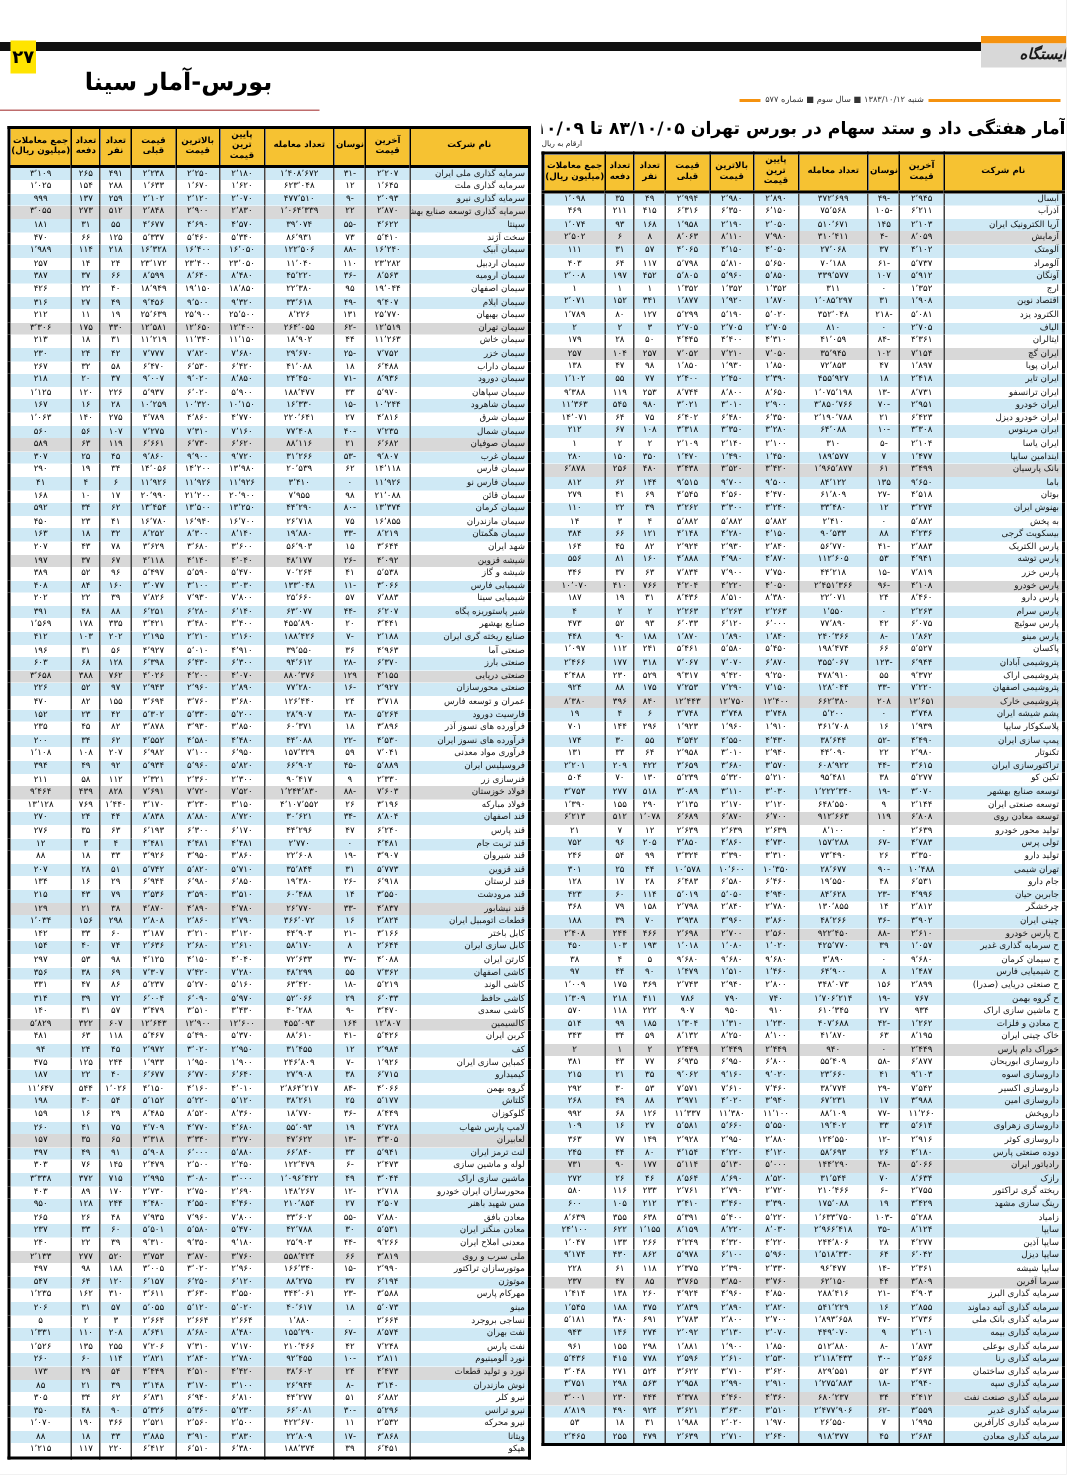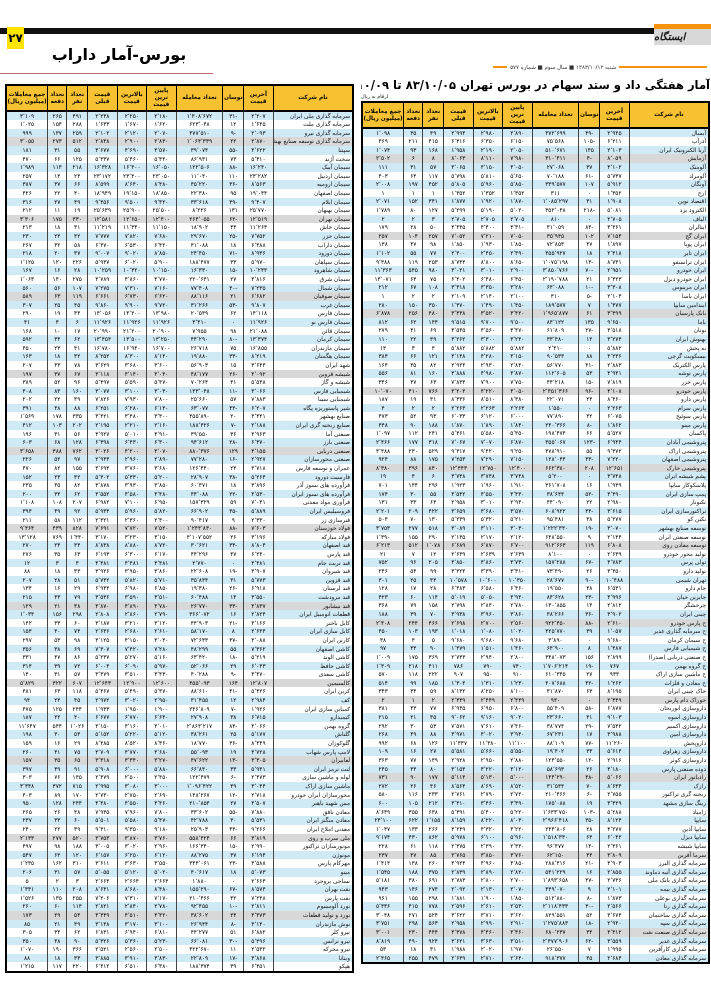--- a/index.html
+++ b/index.html
@@ -2,21 +2,21 @@
 <html lang="fa"><head>
 <meta charset="utf-8">
 <style>
   html,body{margin:0;padding:0;background:#e8e8e8;}
   .page{position:relative;width:711px;height:983px;background:#ffffff;overflow:hidden;
         font-family:"DejaVu Sans","Liberation Sans",sans-serif;color:#000;}
   
   .topbar-black{position:absolute;left:0;top:28px;width:654px;height:6px;background:#101010;}
   .topbar-orange{position:absolute;left:654px;top:24px;width:57px;height:5px;background:#f5920f;}
   .masthead{position:absolute;left:654px;top:29px;width:57px;height:16px;background:#d8d8d8;
-            color:#1a1a1a;font-size:10px;font-weight:bold;font-style:italic;text-align:left;
+            color:#1a1a1a;font-size:10px;font-weight:bold;font-style:italic;text-align:right;
             line-height:16px;direction:rtl;overflow:hidden;}
   .pagenum{position:absolute;left:7px;top:27px;width:17px;height:22px;background:#ffe400;
            color:#000;font-weight:bold;font-size:12px;text-align:center;line-height:22px;}
   .section-title{position:absolute;left:24px;top:45px;width:190px;direction:rtl;text-align:center;
                  font-size:16px;font-weight:bold;letter-spacing:-0.5px;}
   .title-underline{position:absolute;left:0;top:73px;width:213px;height:1px;background:#9b1d1d;opacity:.65;}
   .dateline{position:absolute;right:4px;top:64px;display:flex;align-items:center;direction:rtl;
             font-size:5.5px;color:#333;gap:3px;}
   .dateline .rule-long{width:88px;height:2px;background:#f5920f;}
   .dateline .rule-short{width:14px;height:2px;background:#f5920f;}
@@ -44,21 +44,21 @@
 
 <div class="page">
 
   <div class="topbar-black"></div>
   <div class="topbar-orange"></div>
   <div class="masthead">
     <span>ایستگاه</span>
   </div>
   <div class="pagenum">۲۷</div>
 
-  <div class="section-title">بورس-آمار داراب</div>
+  <div class="section-title">بورس-آمار سینا</div>
   <div class="title-underline"></div>
 
   <div class="dateline">
     <span class="rule-long"></span>
     <span>شنبه ۱۳۸۳/۱۰/۱۲ ■ سال سوم ■ شماره ۵۷۷</span>
     <span class="rule-short"></span>
   </div>
 
   <div class="right-block">
     <div class="table-title">آمار هفتگی داد و ستد سهام در بورس تهران ۸۳/۱۰/۰۵ تا ۸۳/۱۰/۰۹</div>

